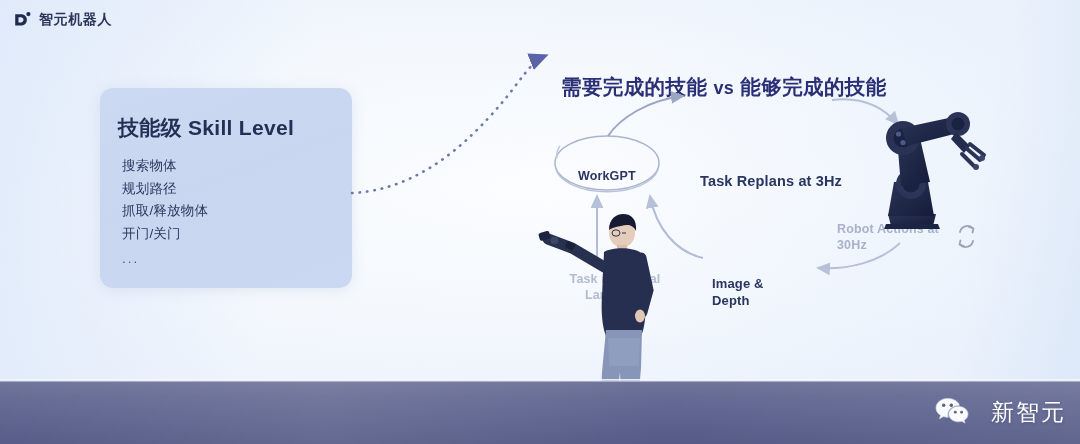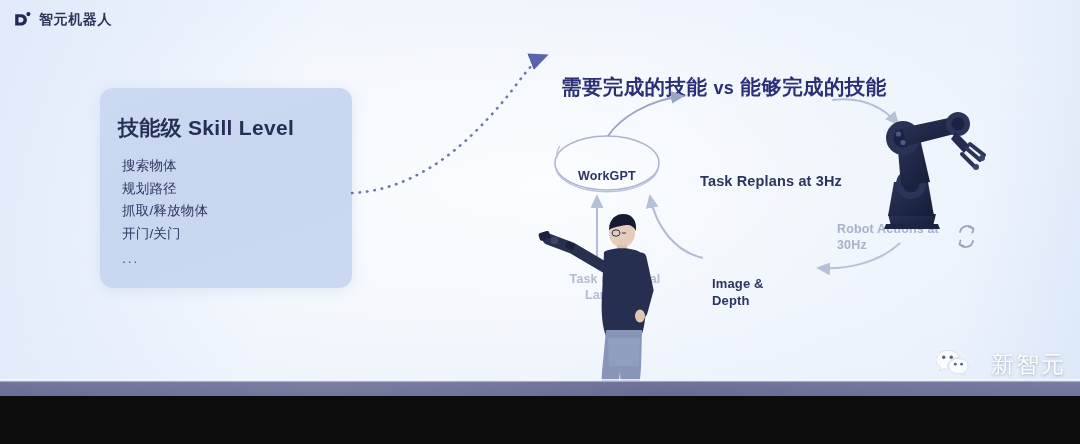--- a/index.html
+++ b/index.html
@@ -3,21 +3,21 @@
 <meta charset="utf-8">
 <style>
   html, body {
     margin: 0;
     padding: 0;
     background: #0c0c0c;
   }
   #stage {
     position: relative;
     width: 1080px;
-    height: 396px;
+    height: 444px;
     overflow: hidden;
     font-family: "Liberation Sans", "DejaVu Sans", sans-serif;
     background: #eef3fb;
     text-decoration: underline;
   }
 
   
   .wall {
     position: absolute;
     left: 0; top: 0;

